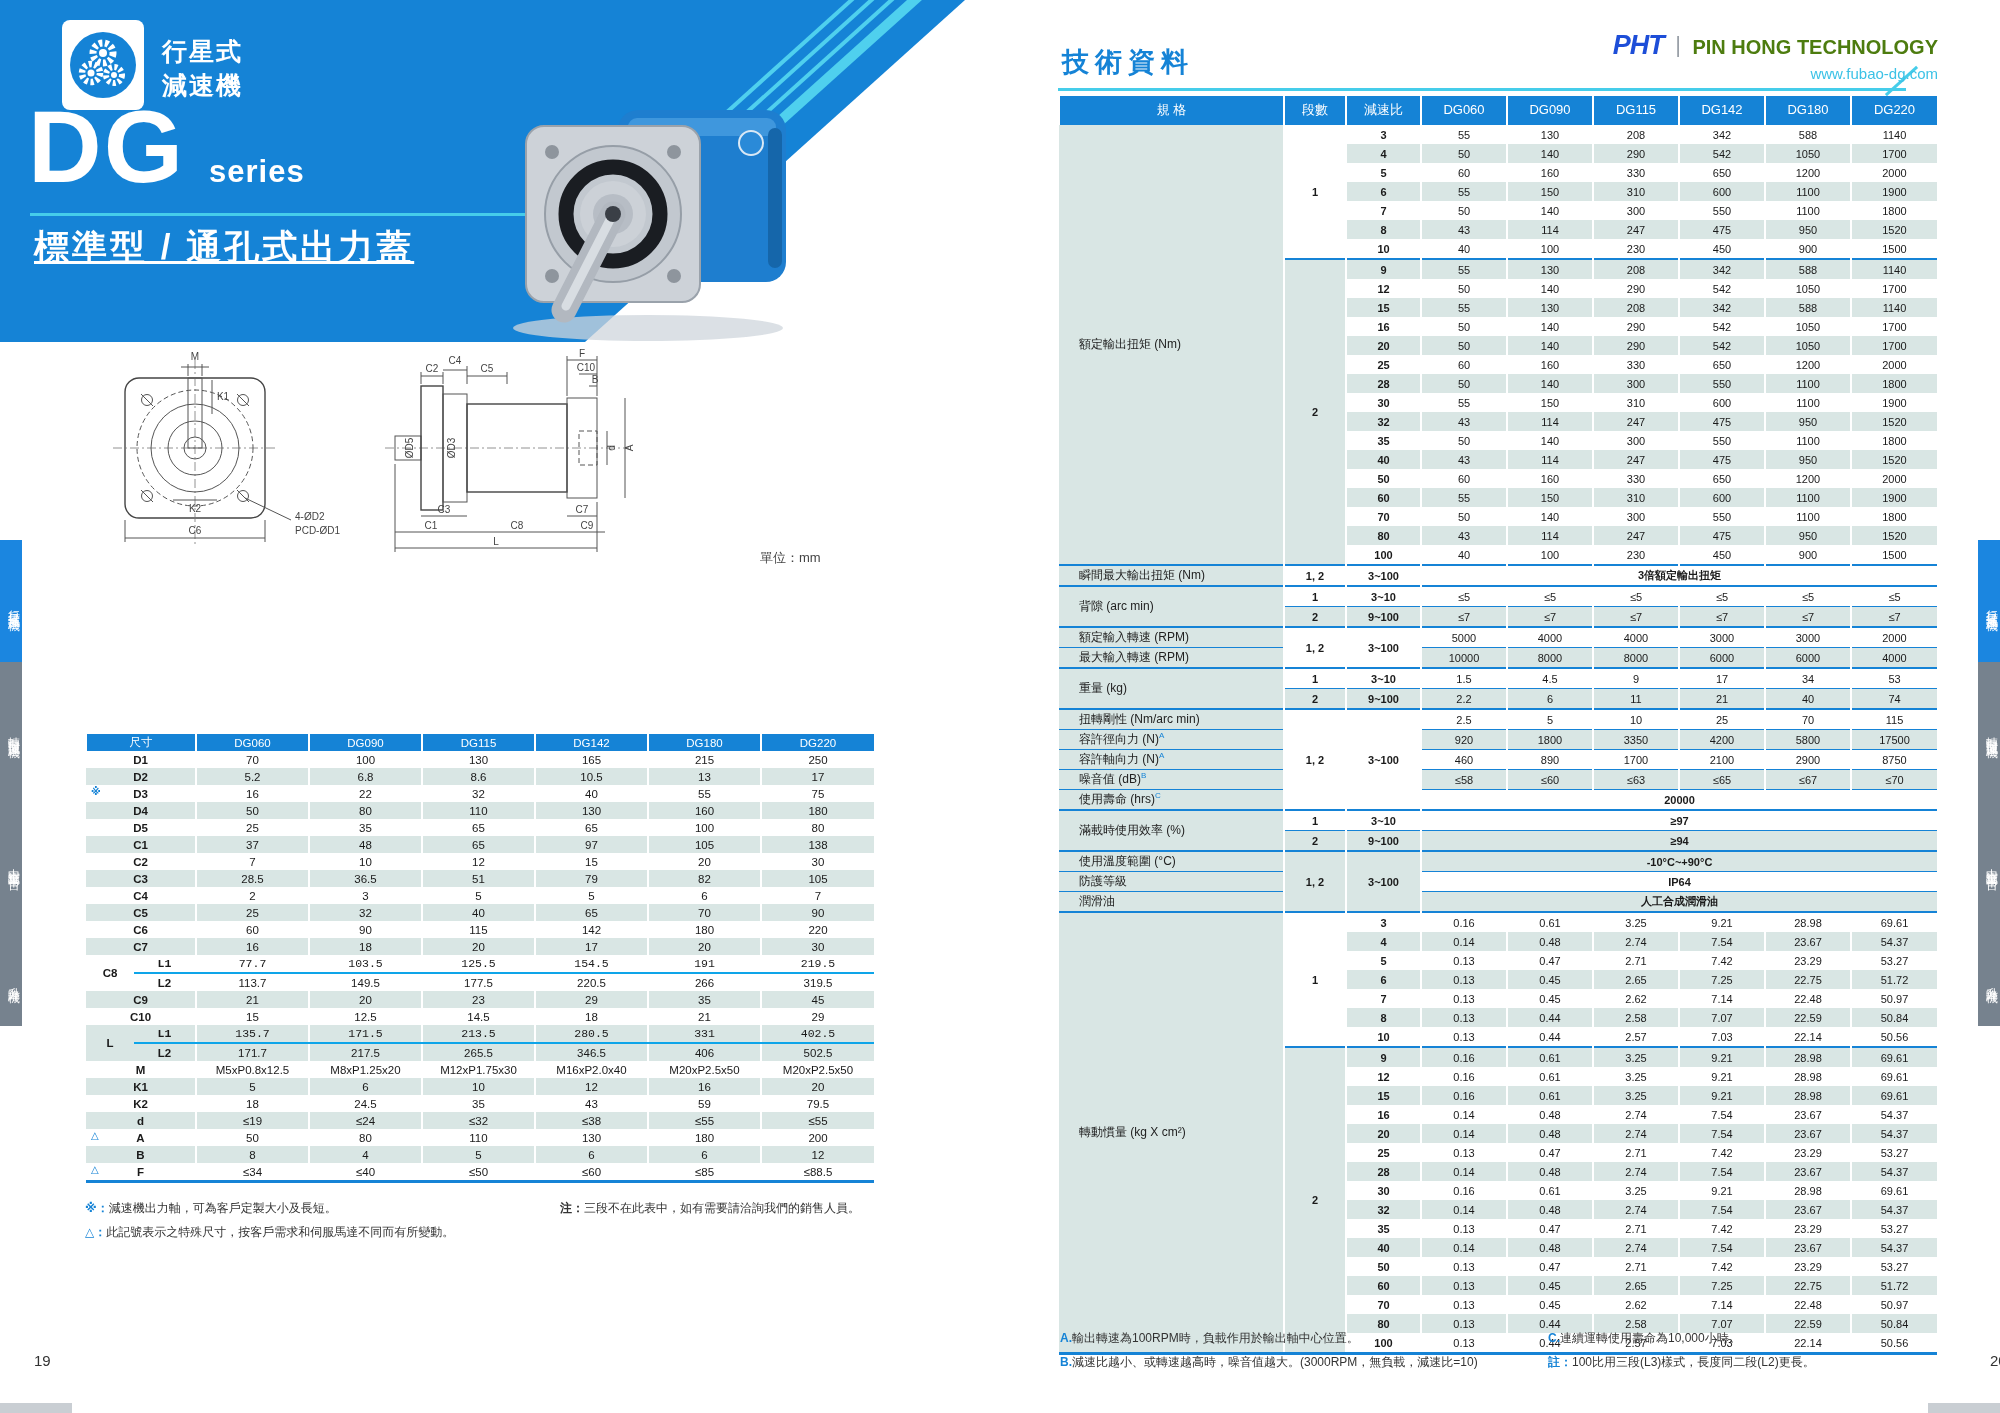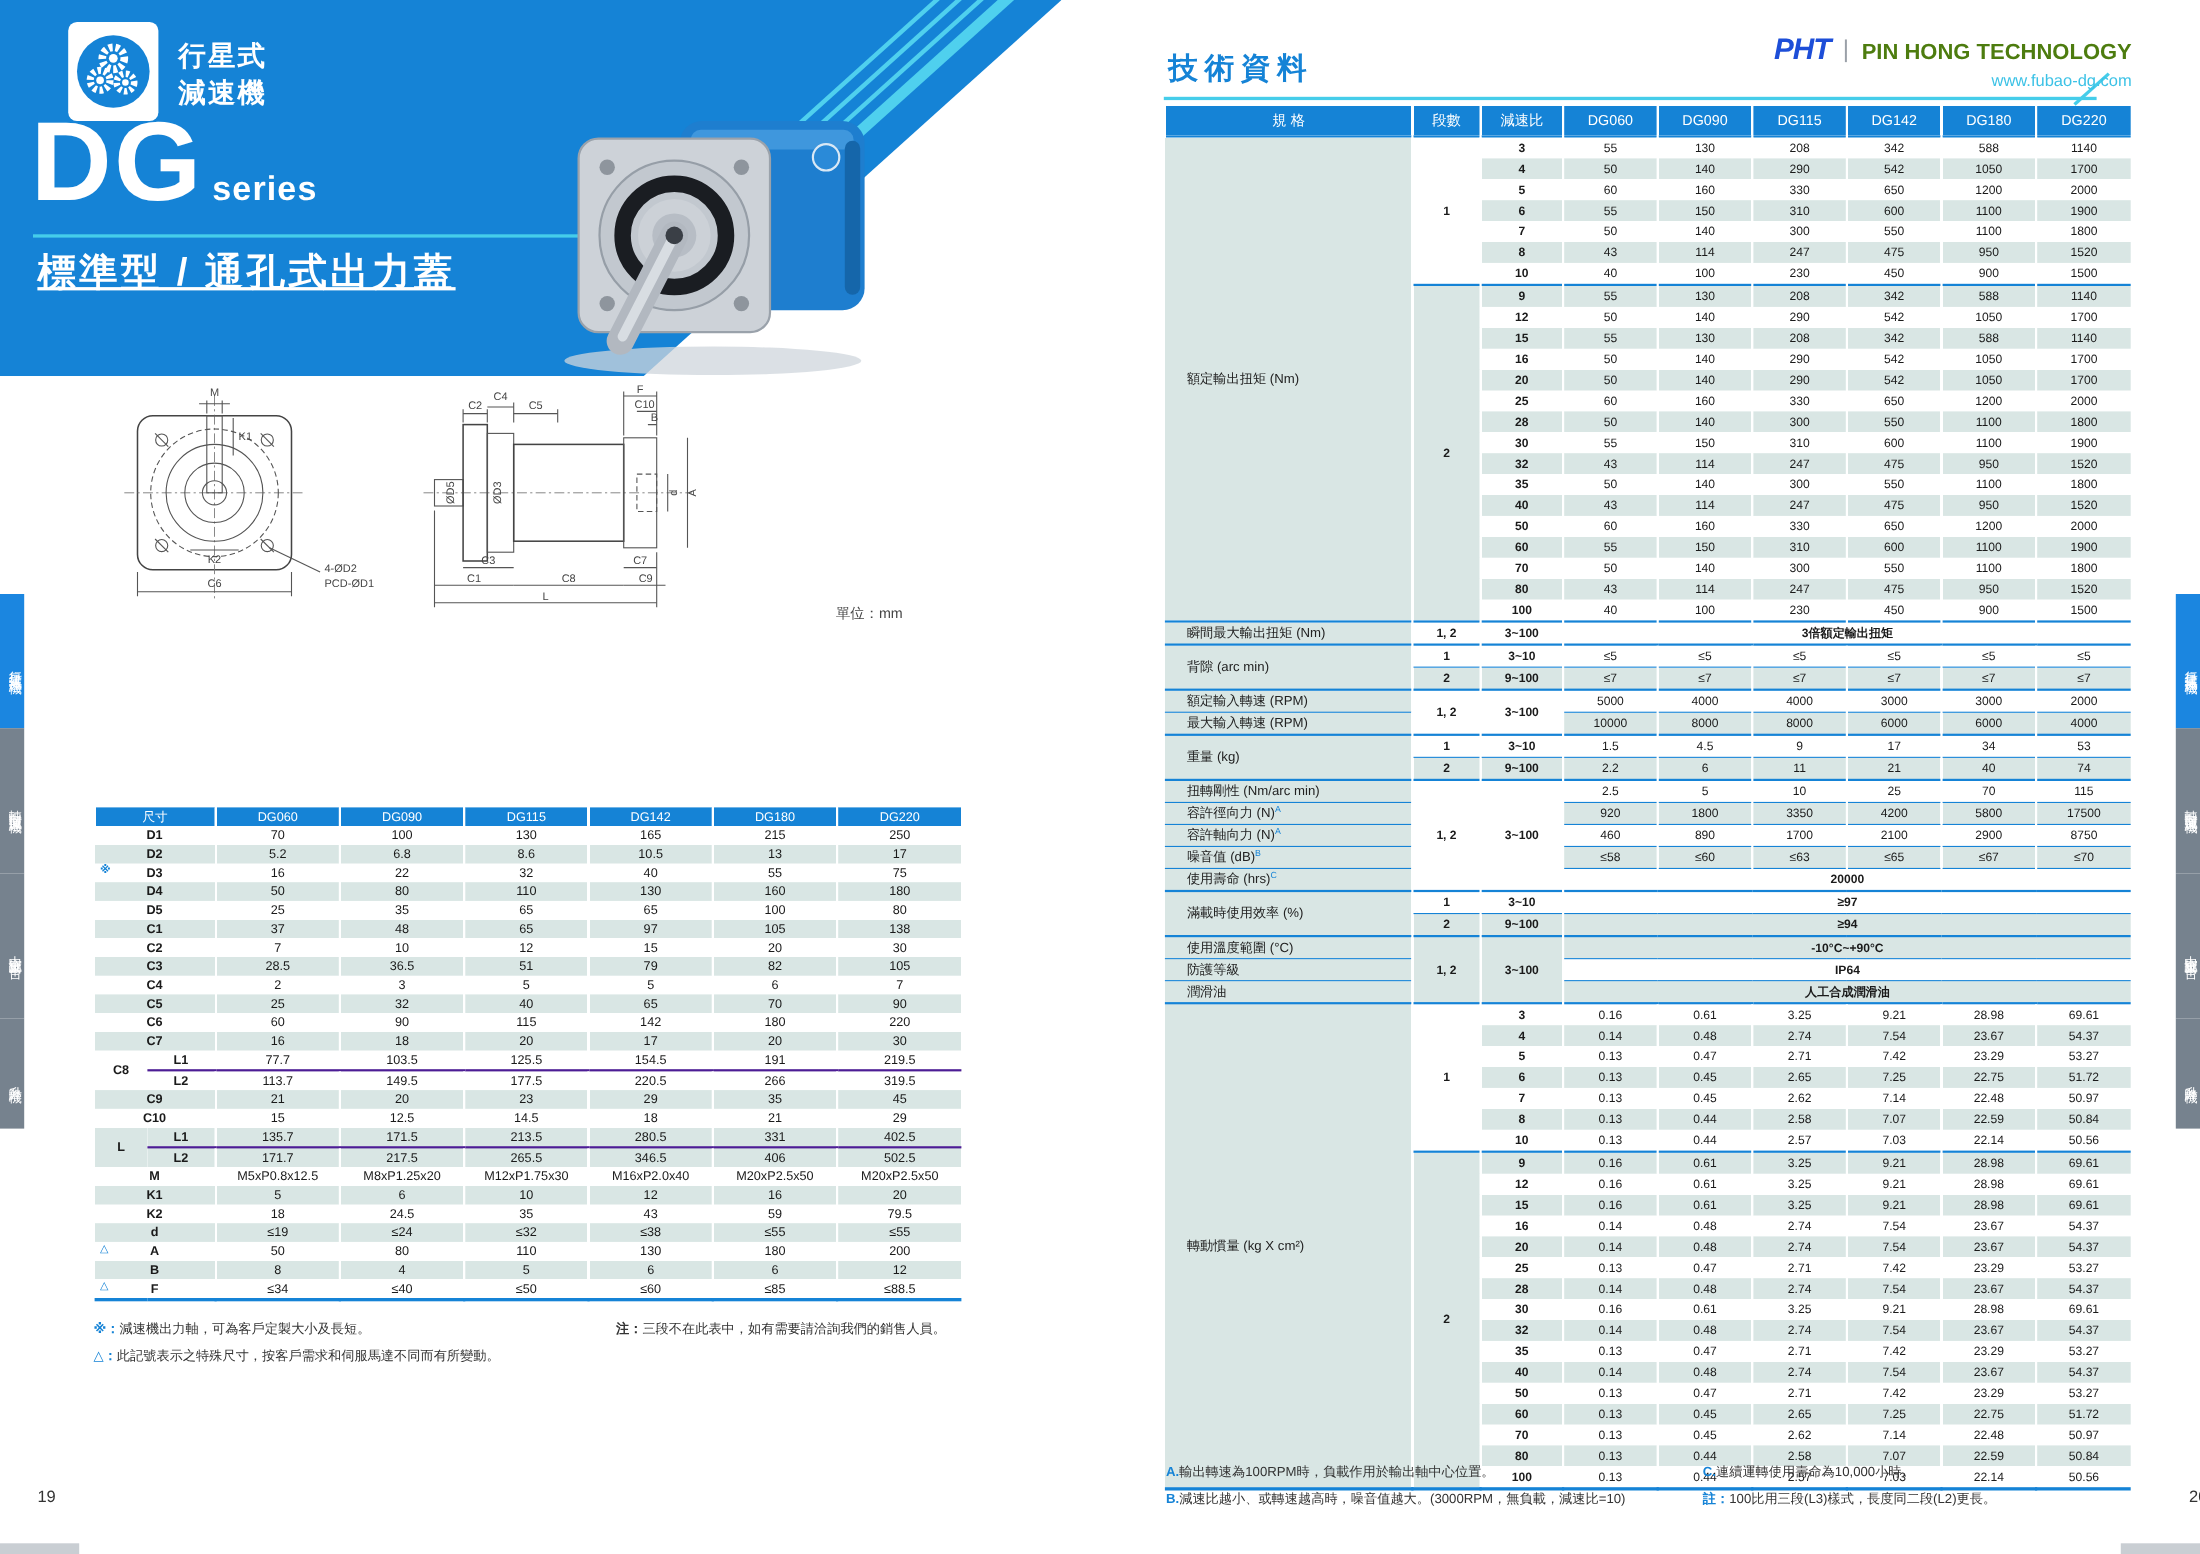--- a/index.html
+++ b/index.html
@@ -7,21 +7,21 @@
           font-family:"Liberation Sans","DejaVu Sans",sans-serif;overflow:hidden;color:#1a1a1a;}
   .abs{position:absolute;}
 
   
   #hdr-blue{left:0;top:0;width:1000px;height:342px;background:#1583d6;
             clip-path:polygon(0 0,965px 0,585px 342px,0 342px);}
   .stripe{position:absolute;background:#4fd0ee;transform:rotate(48deg);transform-origin:top center;}
   #gear-badge{left:62px;top:20px;width:82px;height:90px;background:#fff;border-radius:8px;}
   #badge-text{left:162px;top:34px;color:#fff;font-size:25px;font-weight:bold;line-height:34px;letter-spacing:2px;}
   #dg-title{left:28px;top:96px;color:#fff;font-size:102px;font-weight:bold;letter-spacing:2px;line-height:102px;}
-  #dg-series{display:inline-block;font-size:31px;font-weight:bold;letter-spacing:1px;margin-left:8px;}
+  #dg-series{display:inline-block;font-size:31px;font-weight:bold;letter-spacing:1px;margin-left:24px;}
   #cyan-line{left:30px;top:213px;width:500px;height:3px;background:#45cdea;}
   #subtitle{left:34px;top:224px;color:#fff;font-size:35px;font-weight:bold;letter-spacing:3px;text-decoration:underline;}
 
   
   #drawing-svg{left:95px;top:348px;}
   #unit-note{left:760px;top:549px;font-size:13px;color:#444;}
   .dline{stroke:#555;stroke-width:1;fill:none;}
   .dthick{stroke:#444;stroke-width:1.4;fill:none;}
   .ddash{stroke:#555;stroke-width:1;fill:none;stroke-dasharray:5 3;}
   .ddd{stroke:#777;stroke-width:.8;fill:none;stroke-dasharray:9 3 2 3;}
@@ -34,21 +34,21 @@
   tr.s > td, tr.s > th.rowlbl, tr.s > th.grp, tr.s > th.sub{background:#d9e6e4;}
 
   
   #dim-table{left:85px;top:734px;width:788px;border-bottom:3px solid #1583d6;}
   #dim-table td{height:17px;font-size:11.5px;text-align:center;border-left:2px solid #fff;}
   #dim-table th{height:17px;font-size:11.5px;text-align:center;}
   #dim-table th.rowlbl{position:relative;font-weight:bold;}
   #dim-table .mk{position:absolute;left:5px;top:1px;color:#1583d6;font-size:10px;}
   #dim-table th.grp{font-weight:bold;}
   #dim-table th.sub{font-weight:bold;border-left:0;}
-  #dim-table tr.pairtop > th.sub, #dim-table tr.pairtop > td{border-bottom:2px solid #4c1d95;}
+  #dim-table tr.pairtop > th.sub, #dim-table tr.pairtop > td{border-bottom:2px solid #0ea5e9;font-family:Liberation Mono, monospace;}
 
   
   #spec-table{left:1058px;top:96px;width:878px;border-bottom:3px solid #1583d6;}
   #spec-table td{height:19px;font-size:11px;text-align:center;border-left:2px solid #fff;}
   #spec-table th.lbl{background:#d9e6e4;font-size:12px;text-align:left;padding-left:20px;color:#222;}
   #spec-table td.stage,#spec-table td.ratio{font-weight:bold;}
   #spec-table tr.sec > *{border-top:2px solid #1583d6;}
   #spec-table tr.stg > td{border-top:2px solid #1583d6;}
   #spec-table tr.div > *{border-top:1.5px solid #1583d6;}
   #spec-table sup{color:#1583d6;font-size:8px;}

